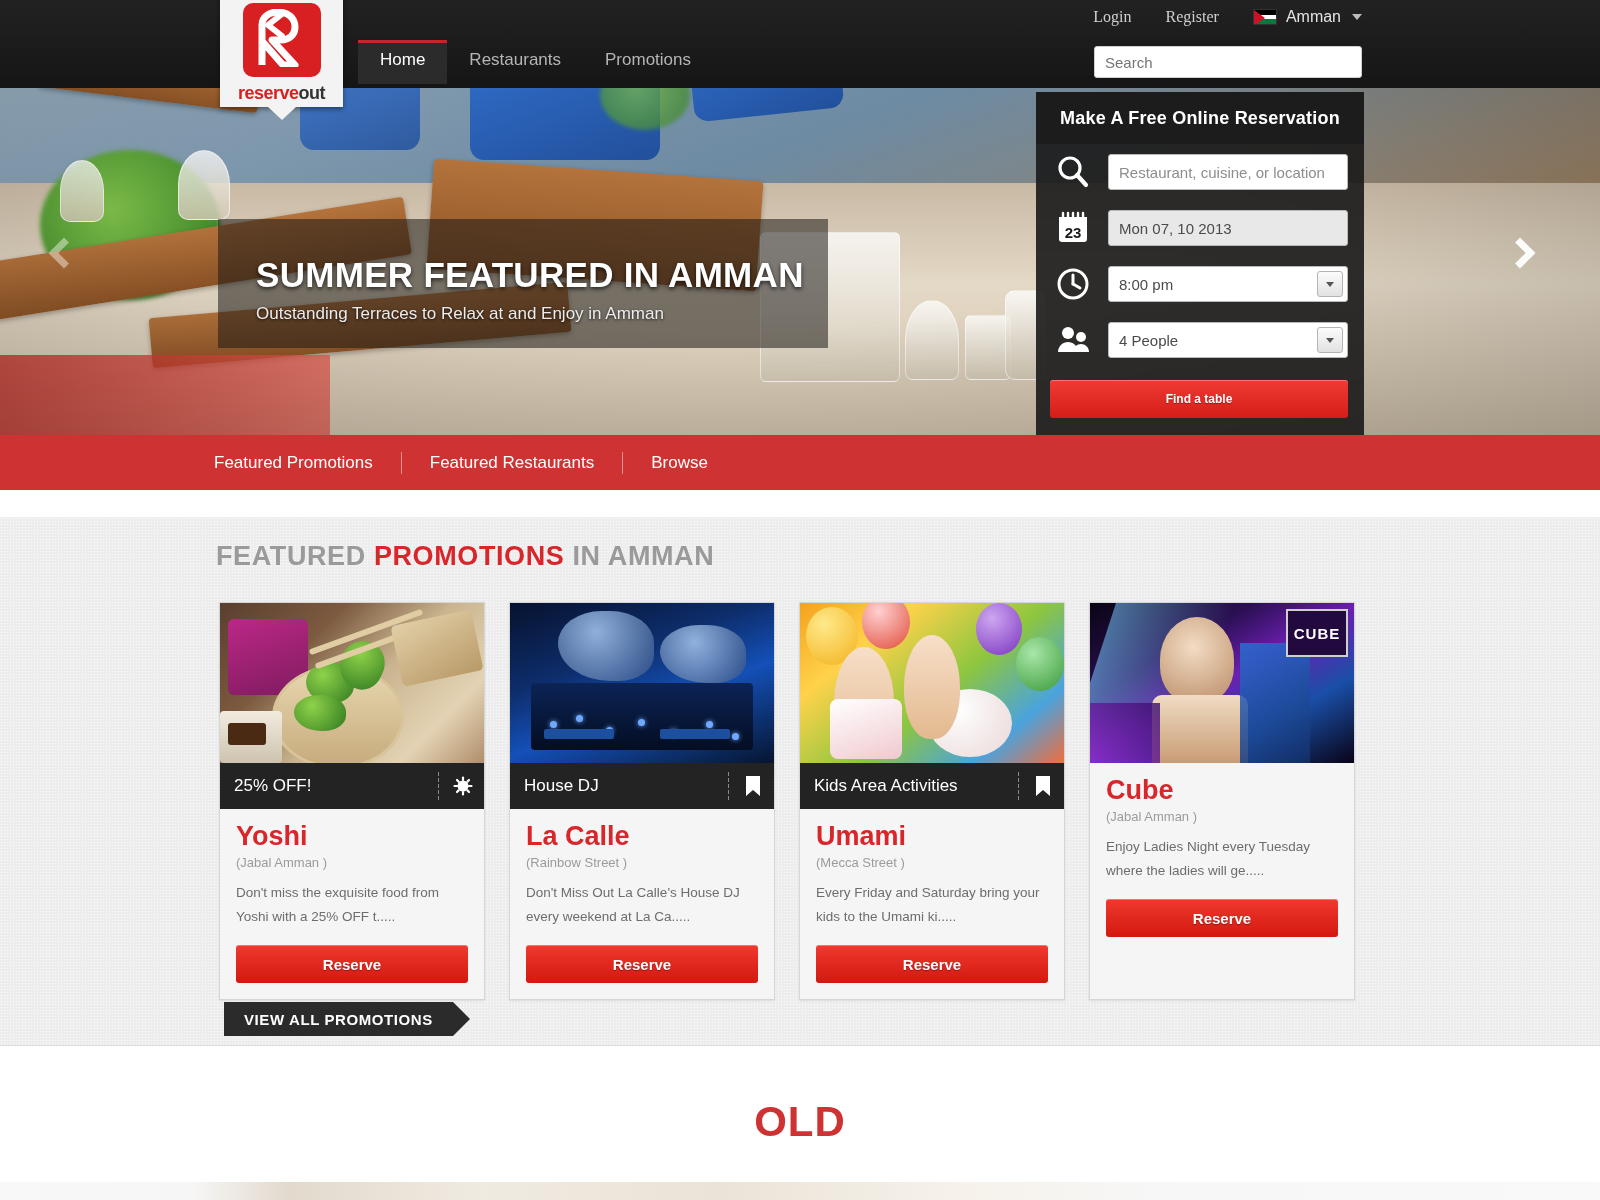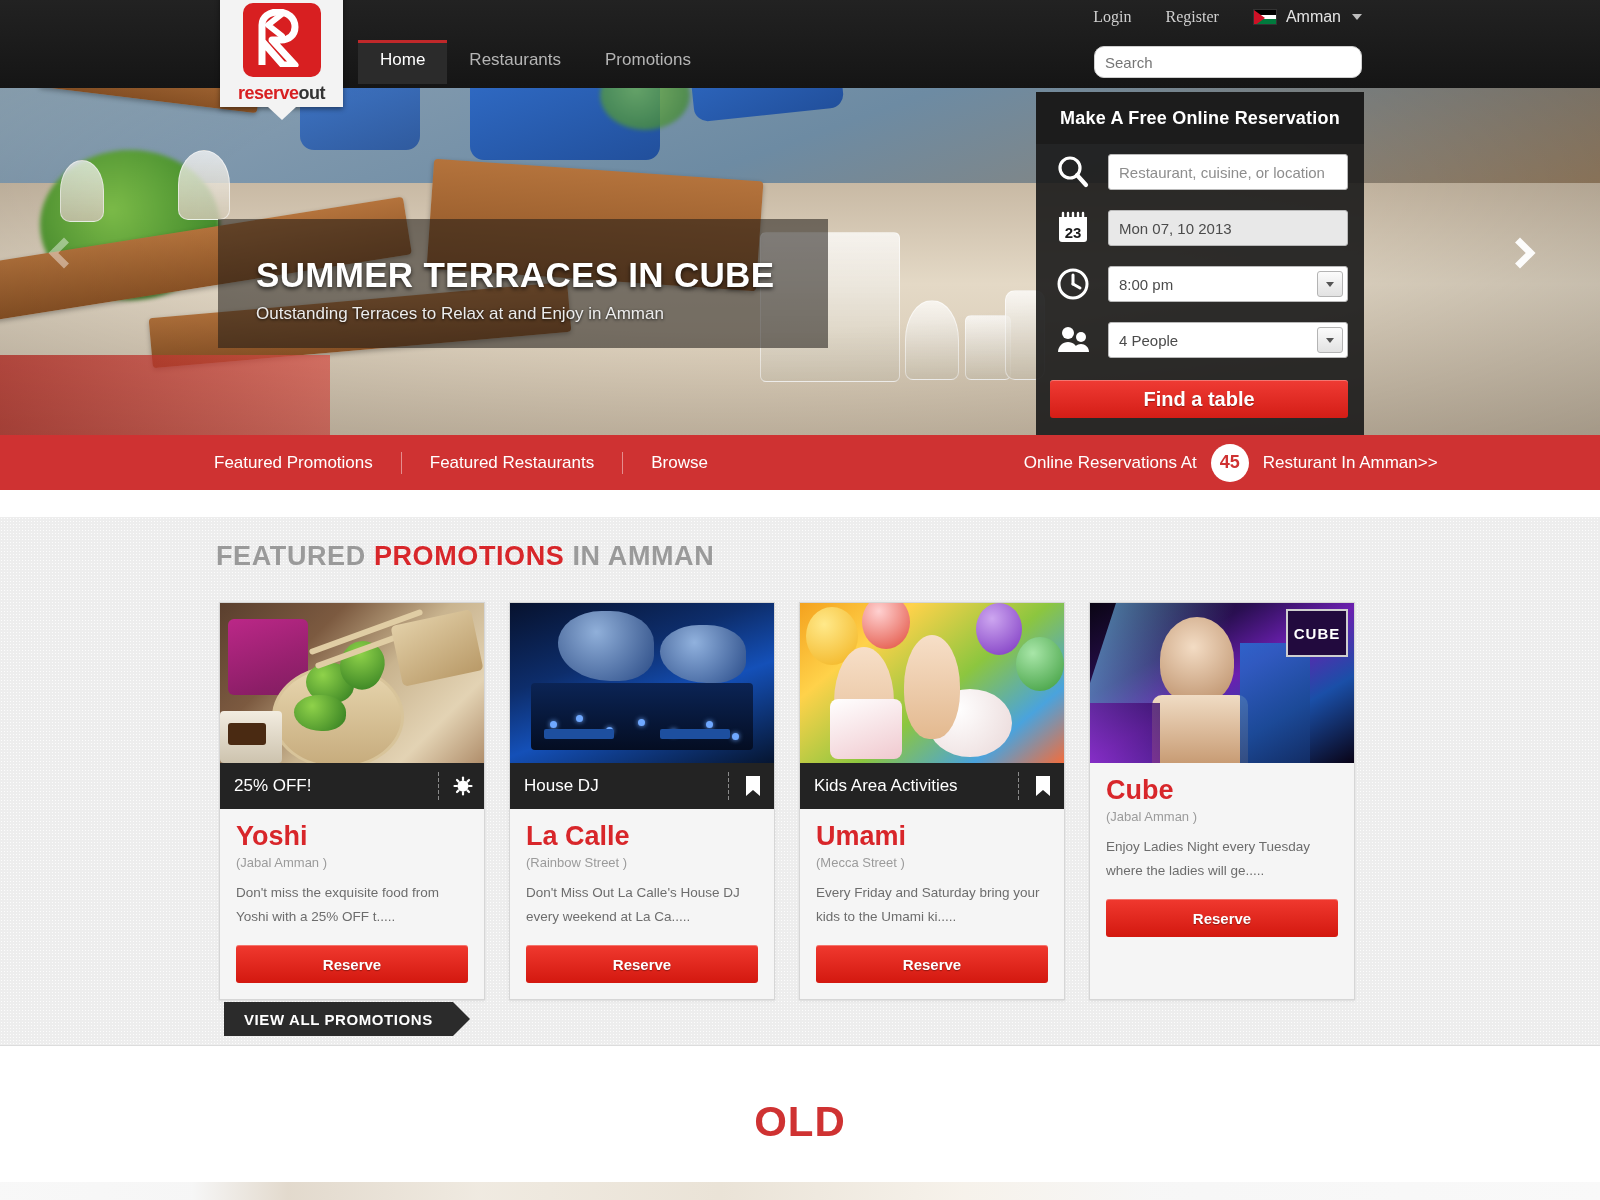--- a/index.html
+++ b/index.html
@@ -74,21 +74,21 @@
     padding: 10px 22px 14px 22px; font-size: 17px; color: #b5b5b5;
     text-decoration: none; position: relative;
   }
   .mainnav .tab.active {
     color: #fff; background: #2b2b2b;
     border-top: 3px solid #c0282a; padding-top: 7px;
   }
 
   .search-wrap { position: absolute; top: 46px; right: 238px; }
   .search-input {
-    width: 268px; height: 32px; border: 1px solid #cfcfcf; border-radius: 10px;
+    width: 268px; height: 32px; border: 1px solid #cfcfcf; border-radius: 3px;
     padding: 0 10px; font-size: 15px; color: #9a9a9a;
     font-family: "Liberation Sans", sans-serif; background: #fff;
   }
 
   
   .hero {
     position: absolute; top: 0; left: 0; width: 1600px; height: 435px;
     overflow: hidden; z-index: 10;
     background: #b9ad9b;
   }
@@ -176,21 +176,21 @@
     background: linear-gradient(#fbfbfb,#e2e2e2); border:1px solid #b4b4b4; border-radius:3px;
     display:flex; align-items:center; justify-content:center;
   }
   .sel-btn i {
     width:0;height:0;border-left:4px solid transparent;border-right:4px solid transparent;
     border-top:5px solid #555;
   }
   .findbtn {
     margin: 12px 16px 0 14px; height: 38px; border:none; border-radius:3px; cursor:pointer;
     background: linear-gradient(#ef3b34,#d41d16);
-    color:#fff; font-size:20px; font-weight:bold; width: calc(100% - 30px);
+    color:#fff; font-size:12px; font-weight:bold; width: calc(100% - 30px);
     font-family:"Liberation Sans", sans-serif;
     text-shadow: 0 1px 1px rgba(0,0,0,.35);
     box-shadow: inset 0 1px 0 rgba(255,255,255,.3);
   }
 
   
   .redbar {
     position:absolute; top:435px; left:0; width:1600px; height:55px;
     background: #cf3232; z-index: 30;
     display:flex; align-items:center;
@@ -339,21 +339,21 @@
     </div>
 
     <div class="hero-arrow left">
       <span class="chev l"></span>
     </div>
     <div class="hero-arrow right">
       <span class="chev r"></span>
     </div>
 
     <div class="hero-caption">
-      <h1>SUMMER TERRACES IN CUBE</h1>
+      <h1>SUMMER FEATURED IN AMMAN</h1>
       <p>Outstanding Terraces to Relax at and Enjoy in Amman</p>
     </div>
   </div>
 
   <div class="resv">
     <div class="resv-title">Make A Free Online Reservation</div>
 
     <div class="resv-row">
       <span class="resv-icon">
         <svg width="36" height="36" viewBox="0 0 36 36">
@@ -453,25 +453,20 @@
     <div class="logo-word">
       <span class="a">reserve</span><span class="b">out</span>
     </div>
   </div>
 
   <div class="redbar">
     <div class="links">
       <a href="#">Featured Promotions</a>
       <a href="#">Featured Restaurants</a>
       <a href="#">Browse</a>
-    </div>
-    <div class="stat">
-      <span>Online Reservations At</span>
-      <span class="badge45">45</span>
-      <span>Resturant In Amman&gt;&gt;</span>
     </div>
   </div>
 
   <div class="featured">
     <div class="sec-title">
       <span>FEATURED </span><span class="hl">PROMOTIONS</span><span> IN AMMAN</span>
     </div>
 
     <div class="cards">
 

